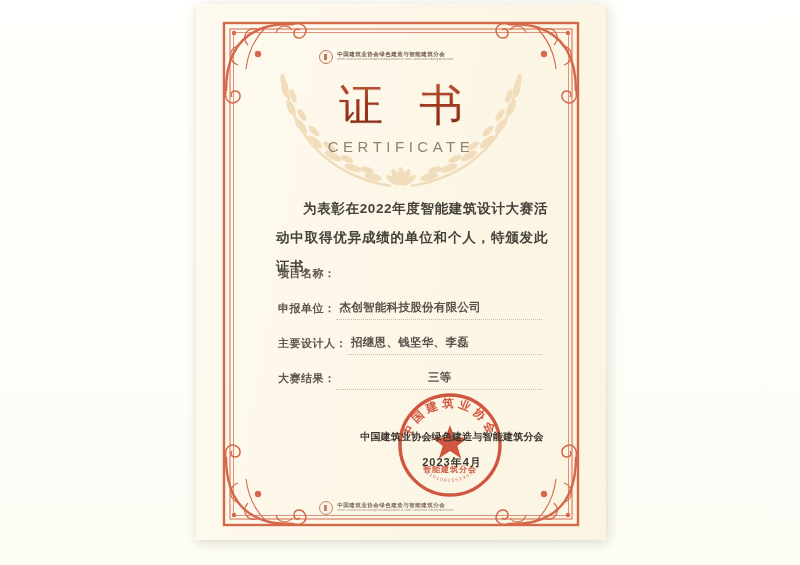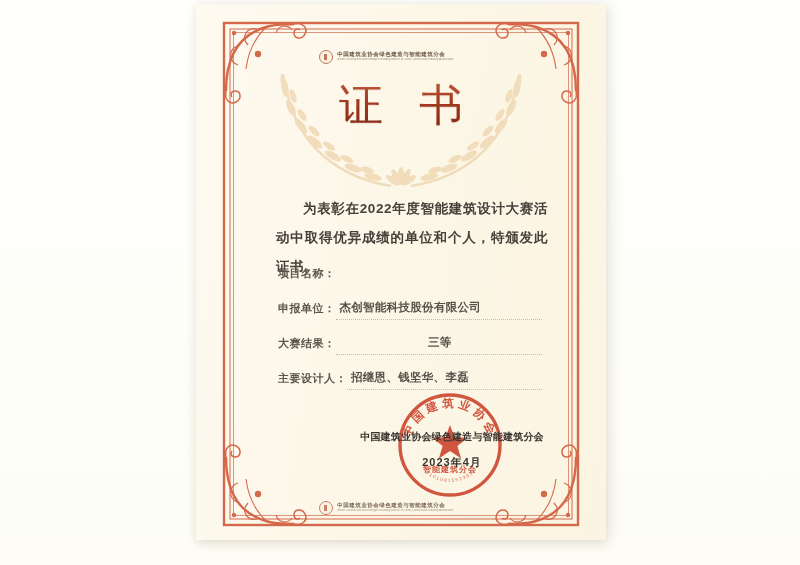--- a/index.html
+++ b/index.html
@@ -137,39 +137,40 @@
           <g transform="translate(140,112)">
             <ellipse cx="0" cy="-10" rx="3.2" ry="9" transform="rotate(0)"></ellipse>
             <ellipse cx="0" cy="-10" rx="3.2" ry="9" transform="rotate(-28)"></ellipse>
             <ellipse cx="0" cy="-10" rx="3.2" ry="9" transform="rotate(28)"></ellipse>
             <ellipse cx="0" cy="-10" rx="3" ry="8" transform="rotate(-55)"></ellipse>
             <ellipse cx="0" cy="-10" rx="3" ry="8" transform="rotate(55)"></ellipse>
           </g>
         </g>
       </svg>
       <div class="cert-title">证 书</div>
+      <div class="cert-subtitle">CERTIFICATE</div>
     </div>
 
     <div class="body-text">为表彰在2022年度智能建筑设计大赛活动中取得优异成绩的单位和个人，特颁发此证书。</div>
 
     <div class="fields">
       <div class="field-row">
         <span class="field-label">项目名称：</span>
       </div>
       <div class="field-row">
         <span class="field-label">申报单位：</span>
         <span class="field-value">杰创智能科技股份有限公司</span>
       </div>
       <div class="field-row">
+        <span class="field-label">主要设计人：</span>
+        <span class="field-value">招继恩、钱坚华、李磊</span>
+      </div>
+      <div class="field-row">
         <span class="field-label">大赛结果：</span>
         <span class="field-value center">三等</span>
-      </div>
-      <div class="field-row">
-        <span class="field-label">主要设计人：</span>
-        <span class="field-value">招继恩、钱坚华、李磊</span>
       </div>
     </div>
 
     <svg class="seal-svg" width="110" height="110" viewBox="0 0 110 110">
       <defs>
         <path id="sealTopArc" d="M 14,58 A 41 41 0 1 1 96,58" fill="none"></path>
         <path id="sealBottomArc" d="M 19,66 A 38 38 0 0 0 91,66" fill="none"></path>
       </defs>
       <circle cx="55" cy="55" r="50" fill="none" stroke="#cc4129" stroke-width="3.4"></circle>
       <path d="M55,35 L59.6,47.3 L72.7,47.7 L62.4,55.9 L66.1,68.5 L55,61.1 L43.9,68.5 L47.6,55.9 L37.3,47.7 L50.4,47.3 Z" fill="#cc4129"></path>

